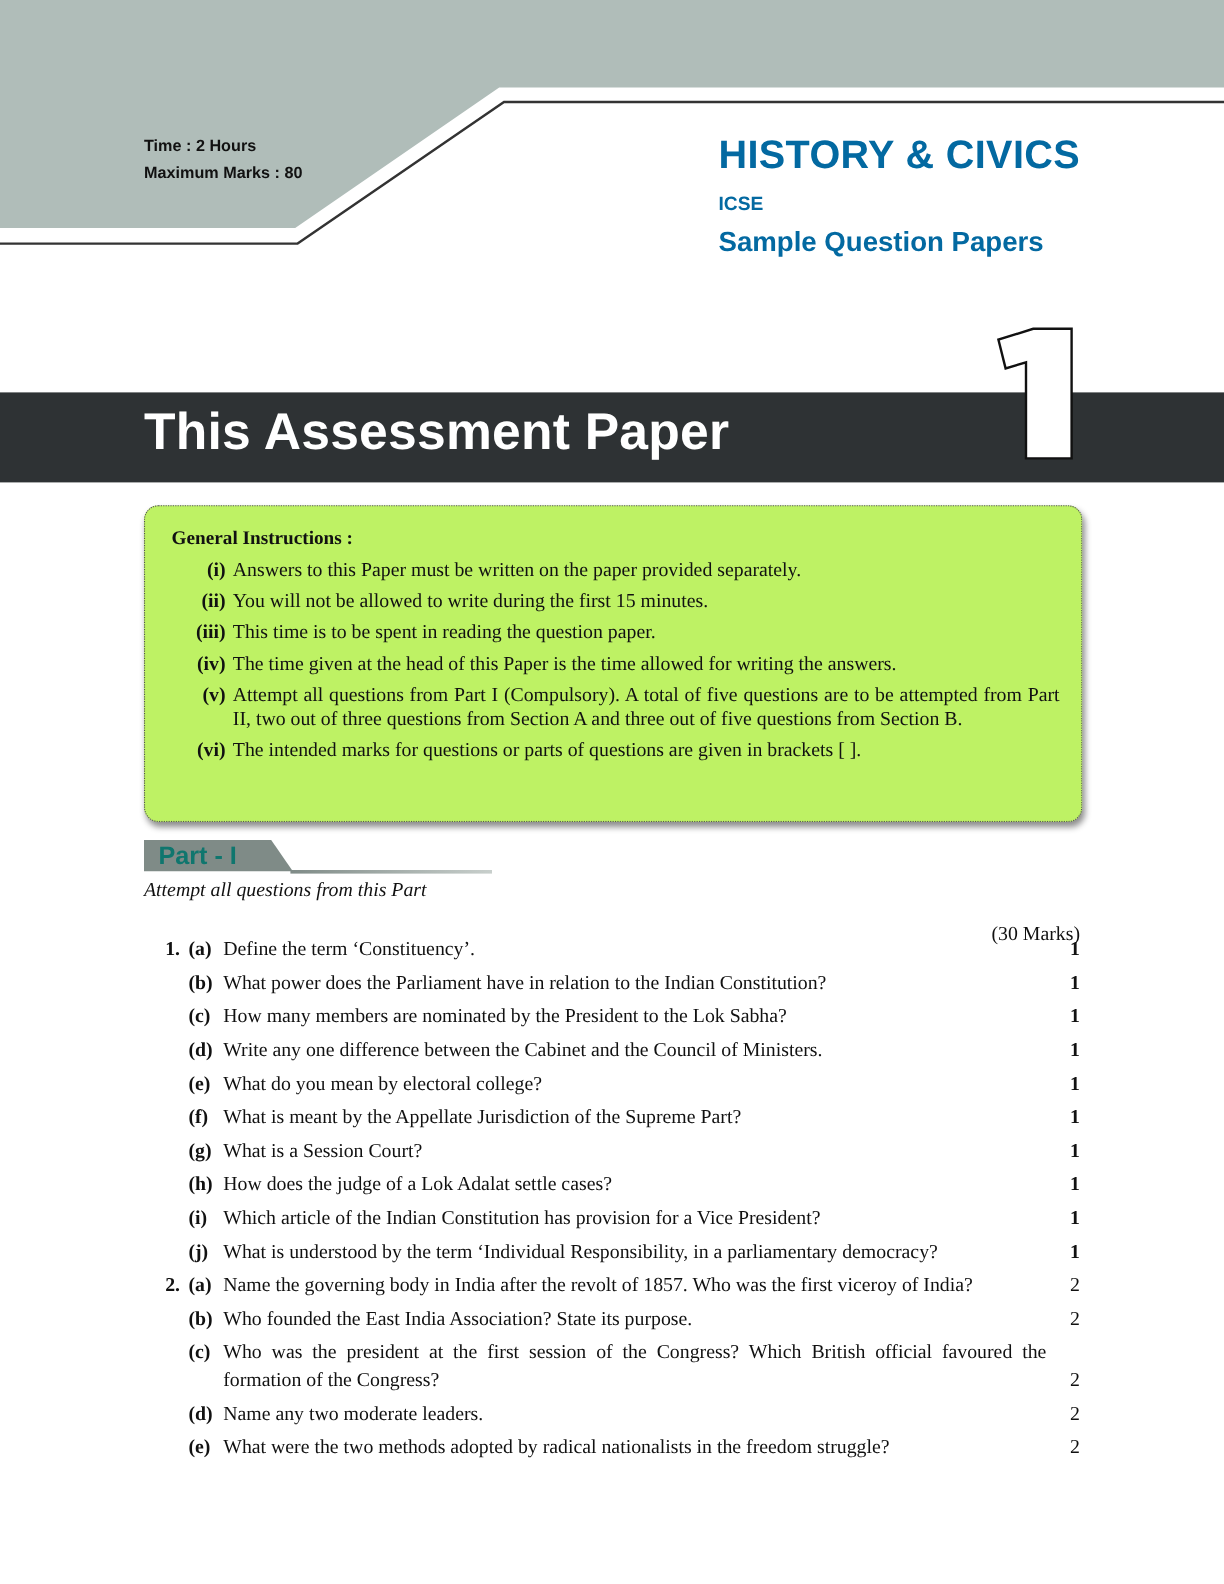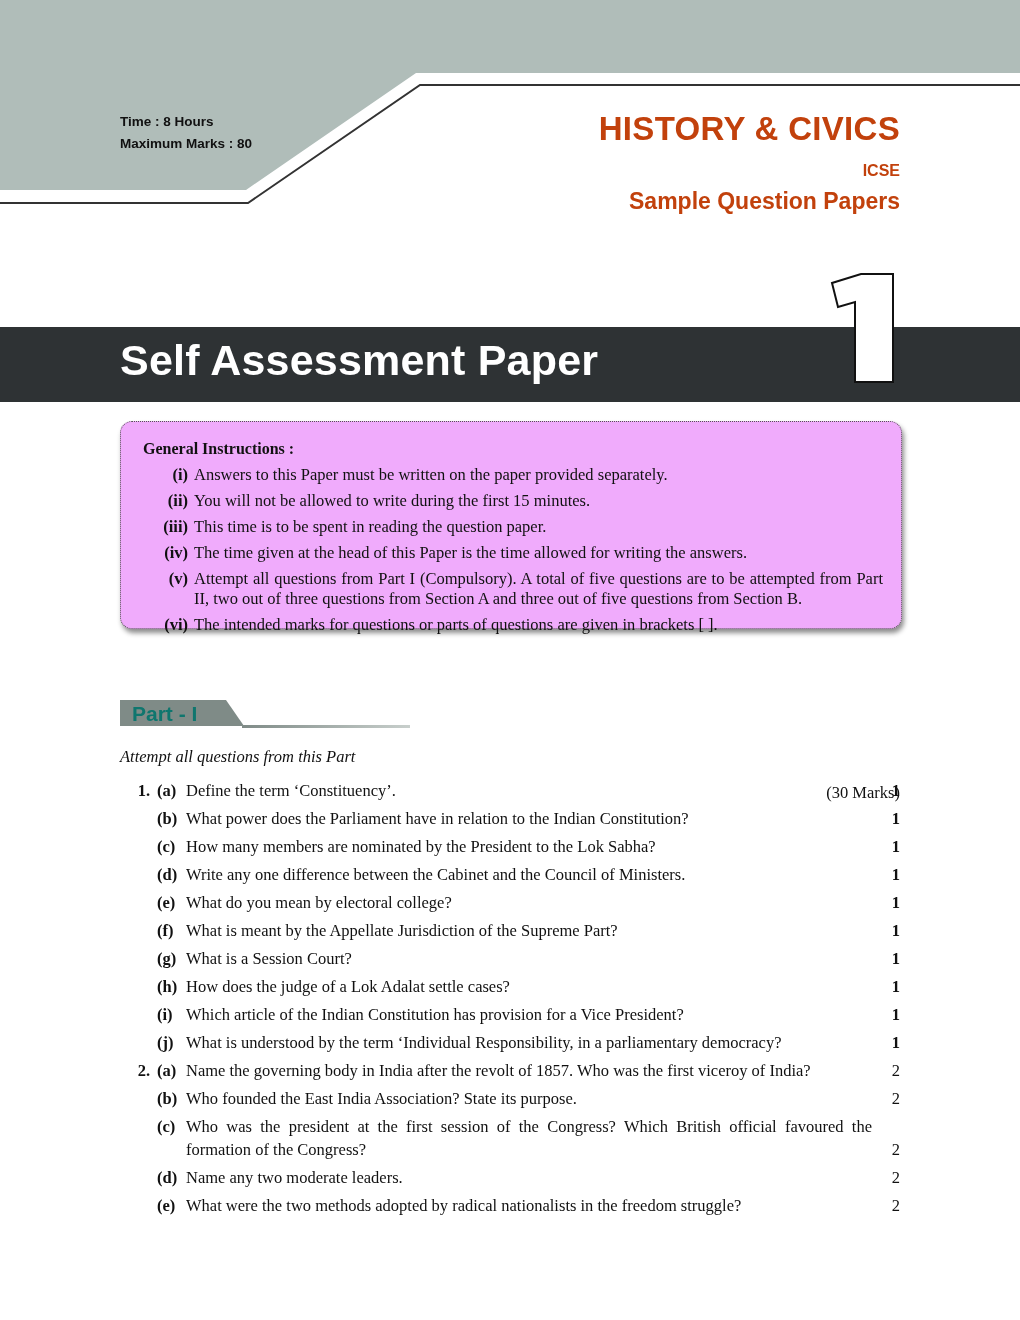--- a/index.html
+++ b/index.html
@@ -1,71 +1,71 @@
 <!DOCTYPE html>
 <html><head>
 <meta charset="utf-8">
 <style>
   html, body { margin: 0; padding: 0; }
   body { width: 1020px; height: 1320px; background: #ffffff; position: relative; overflow: hidden; font-family: "Liberation Serif", serif; color: #111; }
 
   .header-band { position: absolute; left: 0; top: 0; width: 1020px; height: 220px; }
   .meta { position: absolute; left: 120px; top: 111px; font-family: "Liberation Sans", sans-serif; font-weight: bold; font-size: 13.5px; line-height: 22px; color: #111; }
-  .titles { position: absolute; right: 120px; top: 108px; text-align: right; font-family: "Liberation Sans", sans-serif; font-weight: bold; color: #c2410c; }
+  .titles { position: absolute; right: 120px; top: 108px; text-align: left; font-family: "Liberation Sans", sans-serif; font-weight: bold; color: #0369a1; }
   .t-main { font-size: 33px; letter-spacing: 0.3px; line-height: 42px; }
   .t-icse { font-size: 16px; line-height: 30px; margin-top: 6px; }
   .t-sample { font-size: 23px; line-height: 30px; }
 
   .banner { position: absolute; left: 0; top: 327px; width: 1020px; height: 75px; background: #2e3234; }
   .banner-title { position: absolute; left: 120px; top: 336px; font-family: "Liberation Sans", sans-serif; font-weight: bold; font-size: 43px; color: #ffffff; letter-spacing: 0.2px; }
   .big-num { position: absolute; left: 828px; top: 272px; width: 70px; height: 114px; }
 
-  .instr-box { position: absolute; left: 120px; top: 421px; width: 782px; height: 208px; background: #f0abfc; border: 1.5px dotted #555; border-radius: 12px; box-shadow: 2px 4px 5px rgba(0,0,0,0.45); box-sizing: border-box; }
+  .instr-box { position: absolute; left: 120px; top: 421px; width: 782px; height: 264px; background: #bef264; border: 1.5px dotted #555; border-radius: 12px; box-shadow: 2px 4px 5px rgba(0,0,0,0.45); box-sizing: border-box; }
   .instr-head { position: absolute; left: 22px; top: 18px; font-weight: bold; font-size: 16px; }
   .instr-list { position: absolute; left: 22px; top: 43px; width: 740px; }
   .instr-row { display: flex; font-size: 16.5px; line-height: 20px; margin-bottom: 6px; }
   .instr-num { width: 45px; text-align: right; font-weight: bold; padding-right: 6px; flex-shrink: 0; }
   .instr-text { flex: 1; text-align: justify; }
 
   .part-tab { position: absolute; left: 120px; top: 700px; width: 290px; height: 30px; }
   .part-label { position: absolute; left: 132px; top: 702px; font-family: "Liberation Sans", sans-serif; font-weight: bold; font-size: 21px; color: #0f766e; }
 
-  .attempt-row { position: absolute; left: 120px; top: 747px; width: 780px; display: flex; justify-content: space-between; font-size: 16.5px; text-align: right; }
+  .attempt-row { position: absolute; left: 120px; top: 732px; width: 780px; display: flex; justify-content: space-between; font-size: 16.5px; text-align: right; }
   .attempt-text { font-style: italic; }
   .marks-total { font-weight: normal; margin-top: 36px; }
 
   .questions { position: absolute; left: 120px; top: 779px; width: 780px; }
   .q-row { display: flex; font-size: 16.5px; line-height: 23px; margin-bottom: 5px; }
   .q-num { width: 30px; text-align: right; font-weight: bold; padding-right: 4px; flex-shrink: 0; }
   .q-sub { width: 29px; font-weight: bold; flex-shrink: 0; text-align: left; padding-left: 3px; }
   .q-text { flex: 1; text-align: justify; }
   .q-mark { width: 28px; text-align: right; font-weight: bold; flex-shrink: 0; align-self: flex-end; }
   .q-mark.normal { font-weight: normal; }
 </style>
 </head>
 <body>
 
 <svg class="header-band" width="1020" height="220" viewBox="0 0 1020 220">
   <polygon points="0,0 1020,0 1020,73 416,73 246,190 0,190" fill="#b0bdb9"></polygon>
   <polyline points="0,203 248,203 420,85 1020,85" fill="none" stroke="#333" stroke-width="2"></polyline>
 </svg>
 
 <div class="meta">
-  <div>Time : 8 Hours</div>
+  <div>Time : 2 Hours</div>
   <div>Maximum Marks : 80</div>
 </div>
 
 <div class="titles">
   <div class="t-main">HISTORY &amp; CIVICS</div>
   <div class="t-icse">ICSE</div>
   <div class="t-sample">Sample Question Papers</div>
 </div>
 
 <div class="banner"></div>
-<div class="banner-title">Self Assessment Paper</div>
+<div class="banner-title">This Assessment Paper</div>
 
 <svg class="big-num" viewBox="0 0 70 114">
   <polygon points="33,2 65,2 65,110 27,110 27,30 10,35 4,11" fill="#ffffff" stroke="#111" stroke-width="2"></polygon>
 </svg>
 
 <div class="instr-box">
   <div class="instr-head">General Instructions :</div>
   <div class="instr-list">
     <div class="instr-row">
       <span class="instr-num">(i)</span>

